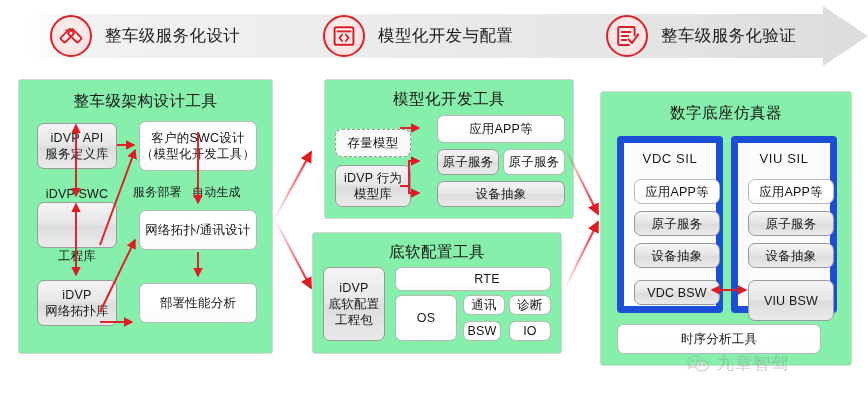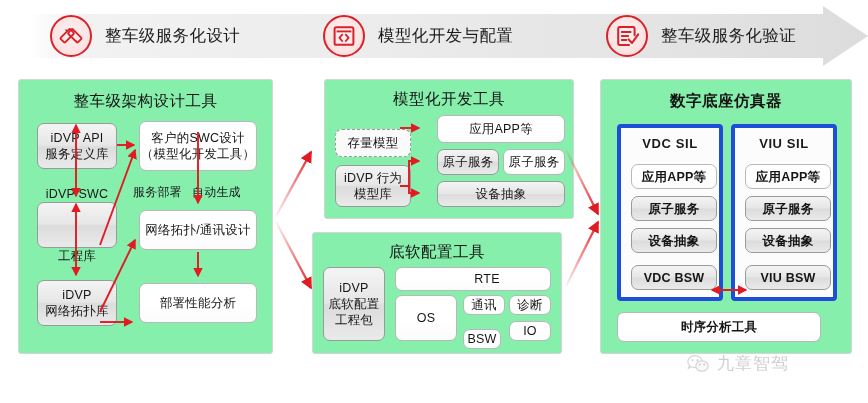--- a/index.html
+++ b/index.html
@@ -43,21 +43,21 @@
     border-radius: 3px;
   }
   .panel-title {
     text-align: center; font-size: 15.5px; color: #141414;
     letter-spacing: 0.5px;
   }
 
   .panel-left  { left: 18px;  top: 79px;  width: 255px; height: 275px; }
   .panel-mid-1 { left: 324px; top: 79px;  width: 250px; height: 140px; }
   .panel-mid-2 { left: 312px; top: 232px; width: 250px; height: 122px; }
-  .panel-right { left: 600px; top: 79px;  width: 252px; height: 275px; font-weight: bold; }
+  .panel-right { left: 600px; top: 91px;  width: 252px; height: 275px; }
 
   
   .node {
     position: absolute;
     border-radius: 7px;
     display: flex; align-items: center; justify-content: center;
     text-align: center;
     font-size: 12.5px; line-height: 1.28; color: #161616;
     letter-spacing: 0.2px;
   }
@@ -69,21 +69,21 @@
     background: linear-gradient(to bottom, #ffffff 0%, #ffffff 55%, #fbfbfb 100%);
     border: 1px solid #b8b8b8;
   }
   .node-dashed {
     background: #fafafa;
     border: 1px dashed #9a9a9a;
   }
   .node-group {
     position: absolute;
     background: #fcfcfc;
-    border: 4px solid #1d4ed8;
+    border: 7px solid #1d4ed8;
     border-radius: 4px;
   }
   .group-title {
     text-align: center; font-size: 13px; color: #1a1a1a; letter-spacing: 0.6px;
   }
   .edge-label {
     position: absolute; font-size: 12px; color: #161616; white-space: nowrap;
     letter-spacing: 0.2px;
   }
 
@@ -218,21 +218,21 @@
     </div>
     <div class="node node-white" style="left:82px; top:62px; width:62px; height:46px;">
       <span>OS</span>
     </div>
     <div class="node node-white" style="left:150px; top:62px; width:42px; height:20px;">
       <span>通讯</span>
     </div>
     <div class="node node-white" style="left:196px; top:62px; width:42px; height:20px;">
       <span>诊断</span>
     </div>
-    <div class="node node-white" style="left:150px; top:96px; width:38px; height:20px;">
+    <div class="node node-white" style="left:150px; top:88px; width:38px; height:20px;">
       <span>BSW</span>
     </div>
     <div class="node node-white" style="left:196px; top:88px; width:42px; height:20px;">
       <span>IO</span>
     </div>
   </div>
 
   <div class="panel panel-right">
     <div class="panel-title" style="margin-top:11px;">数字底座仿真器</div>
 
@@ -256,21 +256,21 @@
       <div class="group-title" style="margin-top:8px;">VIU SIL</div>
       <div class="node node-white" style="left:10px; top:36px; width:86px; height:25px;">
         <span>应用APP等</span>
       </div>
       <div class="node node-gray" style="left:10px; top:68px; width:86px; height:25px;">
         <span>原子服务</span>
       </div>
       <div class="node node-gray" style="left:10px; top:100px; width:86px; height:25px;">
         <span>设备抽象</span>
       </div>
-      <div class="node node-gray" style="left:10px; top:137px; width:86px; height:25px;">
+      <div class="node node-gray" style="left:10px; top:137px; width:86px; height:41px;">
         <span>VIU BSW</span>
       </div>
     </div>
 
     <div class="node node-white" style="left:16px; top:232px; width:204px; height:30px;">
       <span>时序分析工具</span>
     </div>
   </div>
 
   <svg class="arrows">

